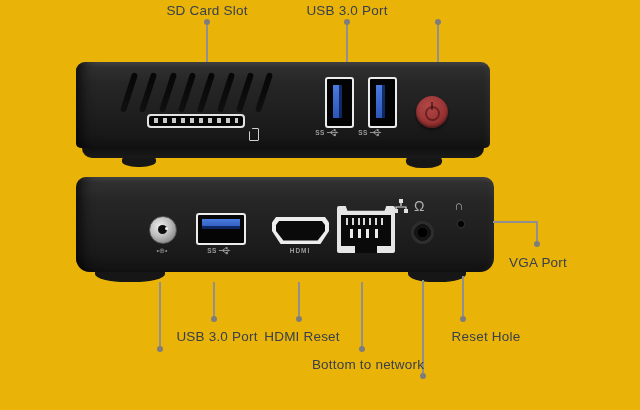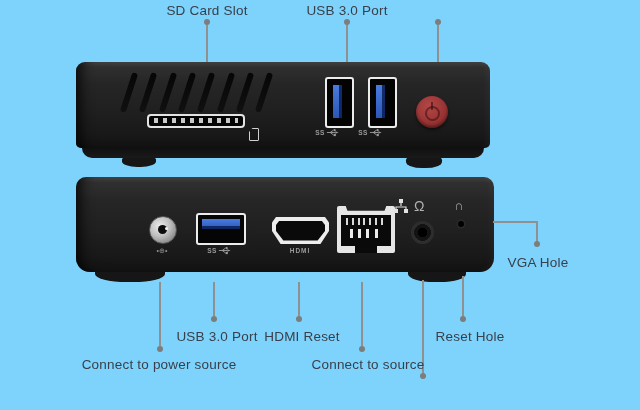--- a/index.html
+++ b/index.html
@@ -1,16 +1,16 @@
 <!DOCTYPE html>
 <html><head>
 <meta charset="utf-8">
 <style>
   html,body{margin:0;padding:0;background:#fff;}
-  .canvas{position:relative;width:640px;height:410px;background:#7dd3fc;
+  .canvas{position:relative;width:640px;height:410px;background:#eab308;
           font-family:"Liberation Sans",sans-serif;overflow:hidden;}
 
   
   .lbl{position:absolute;font-size:13.5px;color:#39404c;font-weight:500;
        letter-spacing:.2px;white-space:pre;}
   .lbl.c{transform:translateX(-50%);text-align:center;}
 
   
   .vline{position:absolute;width:1.5px;background:#909090;}
   .hline{position:absolute;height:1.5px;background:#909090;}
@@ -232,18 +232,17 @@
 
   <span class="vline" style="left:462px;top:276px;height:40px"></span>
   <span class="ldot" style="left:460px;top:316px"></span>
 
   <span class="hline" style="left:493px;top:221px;width:44px"></span>
   <span class="vline" style="left:536px;top:221px;height:21px"></span>
   <span class="ldot" style="left:534px;top:241px"></span>
 
   <div class="lbl c" style="left:217px;top:329px">USB 3.0 Port</div>
   <div class="lbl c" style="left:302px;top:329px">HDMI Reset</div>
-  <div class="lbl c" style="left:470px;top:329px">Reset Hole</div>
-  <div class="lbl c" style="left:159px;top:357px">Connect to power source</div>
-  <div class="lbl c" style="left:368px;top:357px">Connect to source</div>
-  <div class="lbl c" style="left:538px;top:255px">VGA Hole</div>
+  <div class="lbl c" style="left:486px;top:329px">Reset Hole</div>
+  <div class="lbl c" style="left:368px;top:357px">Bottom to network</div>
+  <div class="lbl c" style="left:538px;top:255px">VGA Port</div>
 
 </div>
 
 </body></html>

